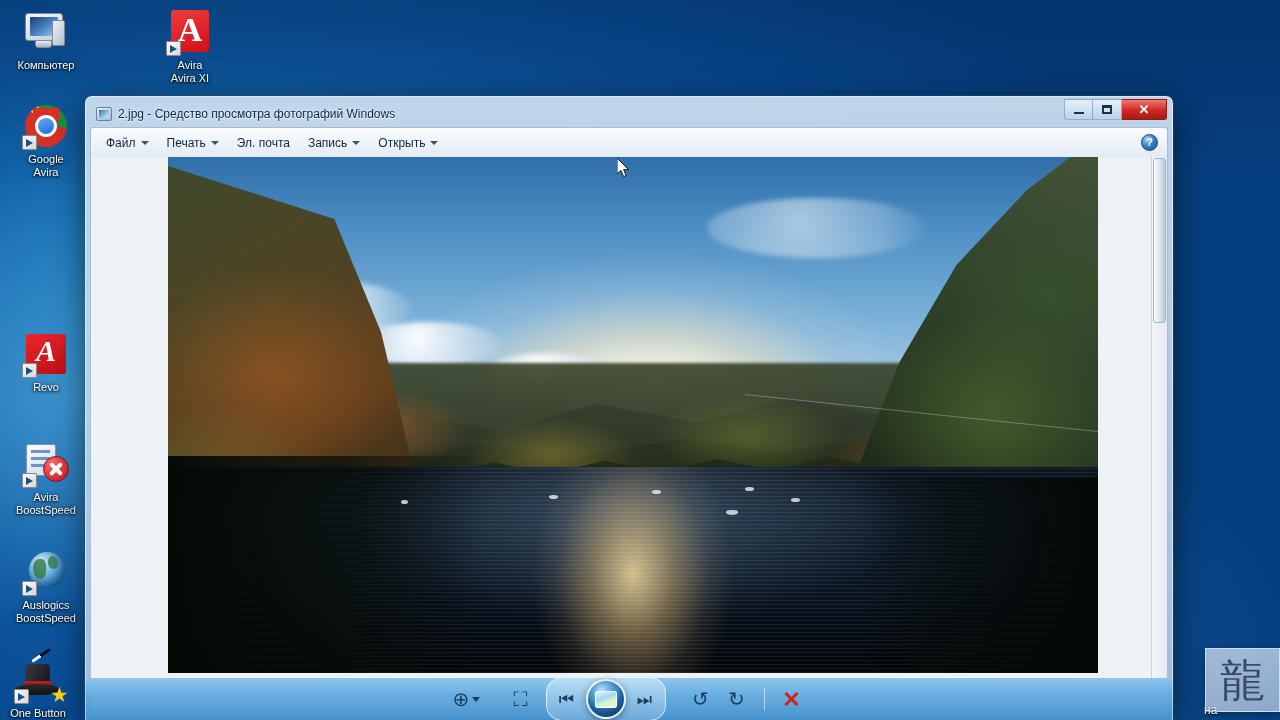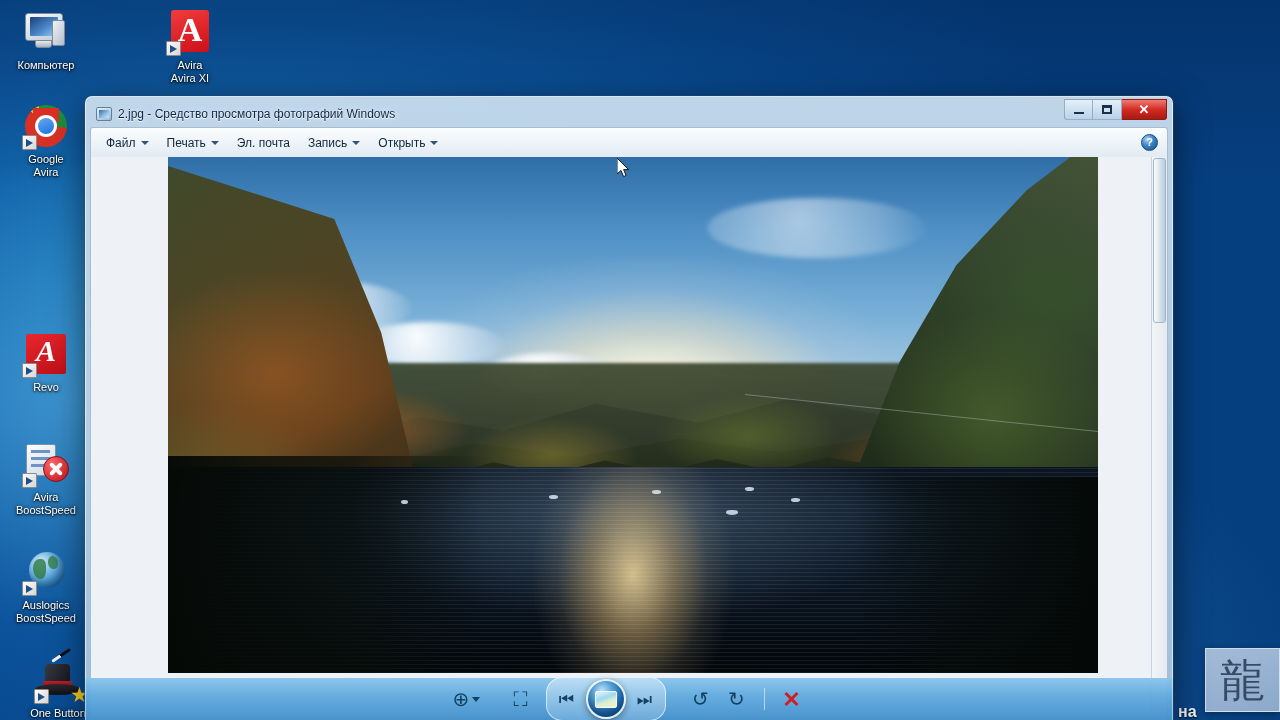--- a/index.html
+++ b/index.html
@@ -209,24 +209,23 @@
     background: linear-gradient(160deg, rgba(175,196,222,.93), rgba(150,176,208,.93));
     border: 1px solid rgba(226,238,250,.75);
     box-shadow: 0 2px 7px rgba(0,0,0,.35);
     overflow: hidden;
   }
   #gadget .dragon {
     position: absolute; left: 50%; top: 50%; transform: translate(-50%,-50%);
     font-size: 45px; line-height: 45px; color: #2a3d58; opacity: .88;
   }
   #taskbar-text {
-    position: absolute; left: 1178px; top: 703px;
-    color: #f4f8fc; font-size: 16px;
+    position: absolute; left: 1204px; top: 703px;
+    color: #f4f8fc; font-size: 12px;
     text-shadow: 0 1px 2px rgba(0,0,0,.85);
-    font-weight: bold;
   }
 
   
   #viewer {
     position: absolute; left: 85px; top: 96px; width: 1088px; height: 624px;
     border-radius: 7px 7px 0 0;
     background: linear-gradient(180deg, rgba(205,224,240,.93), rgba(176,202,226,.90));
     border: 1px solid rgba(255,255,255,.62);
     box-shadow: 0 0 0 1px rgba(40,72,112,.45), 0 10px 34px rgba(0,0,0,.55);
     padding: 4px 4px 0 4px;
@@ -504,21 +503,21 @@
     <div class="glyph ic-auslogics">
       <div class="globe"></div>
         <div class="land"></div>
         <div class="land2"></div>
       <div class="shortcut-arrow"></div>
     </div>
     <span class="lbl">Auslogics</span>
     <span class="lbl">BoostSpeed</span>
   </div>
 
-  <div class="dicon" style="left:20px;  top:656px;">
+  <div class="dicon" style="left:0;  top:656px;">
     <div class="glyph ic-onebtn">
       <div class="wand"></div>
         <div class="crown"></div>
         <div class="band"></div>
         <div class="brim"></div>
       <div class="star"></div>
       <div class="shortcut-arrow"></div>
     </div>
     <span class="lbl">One Button</span>
   </div>

